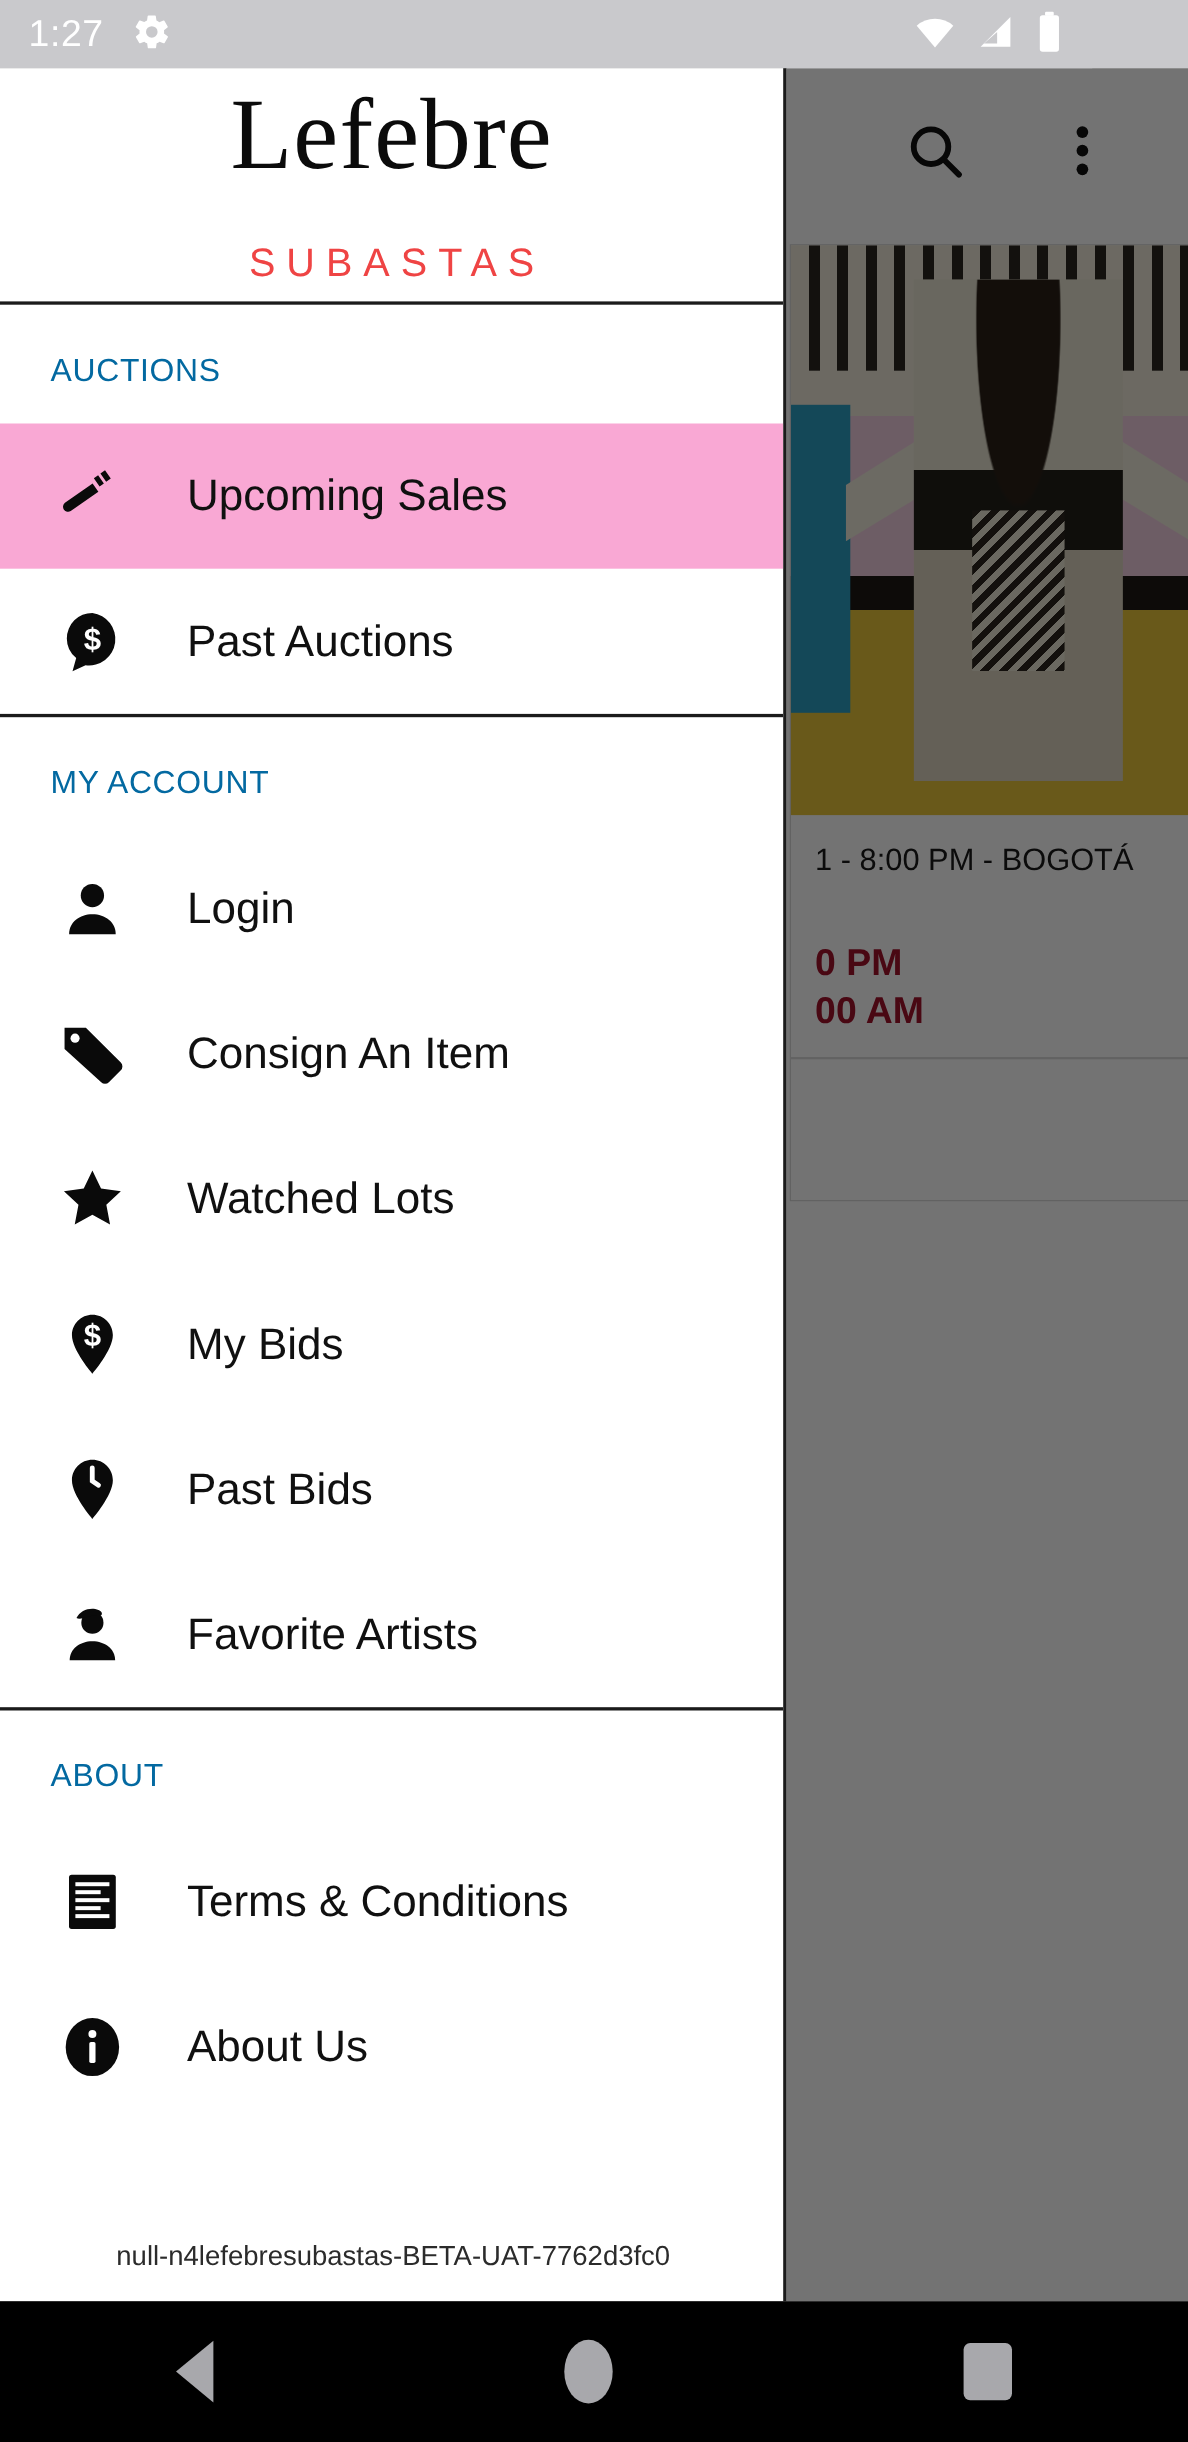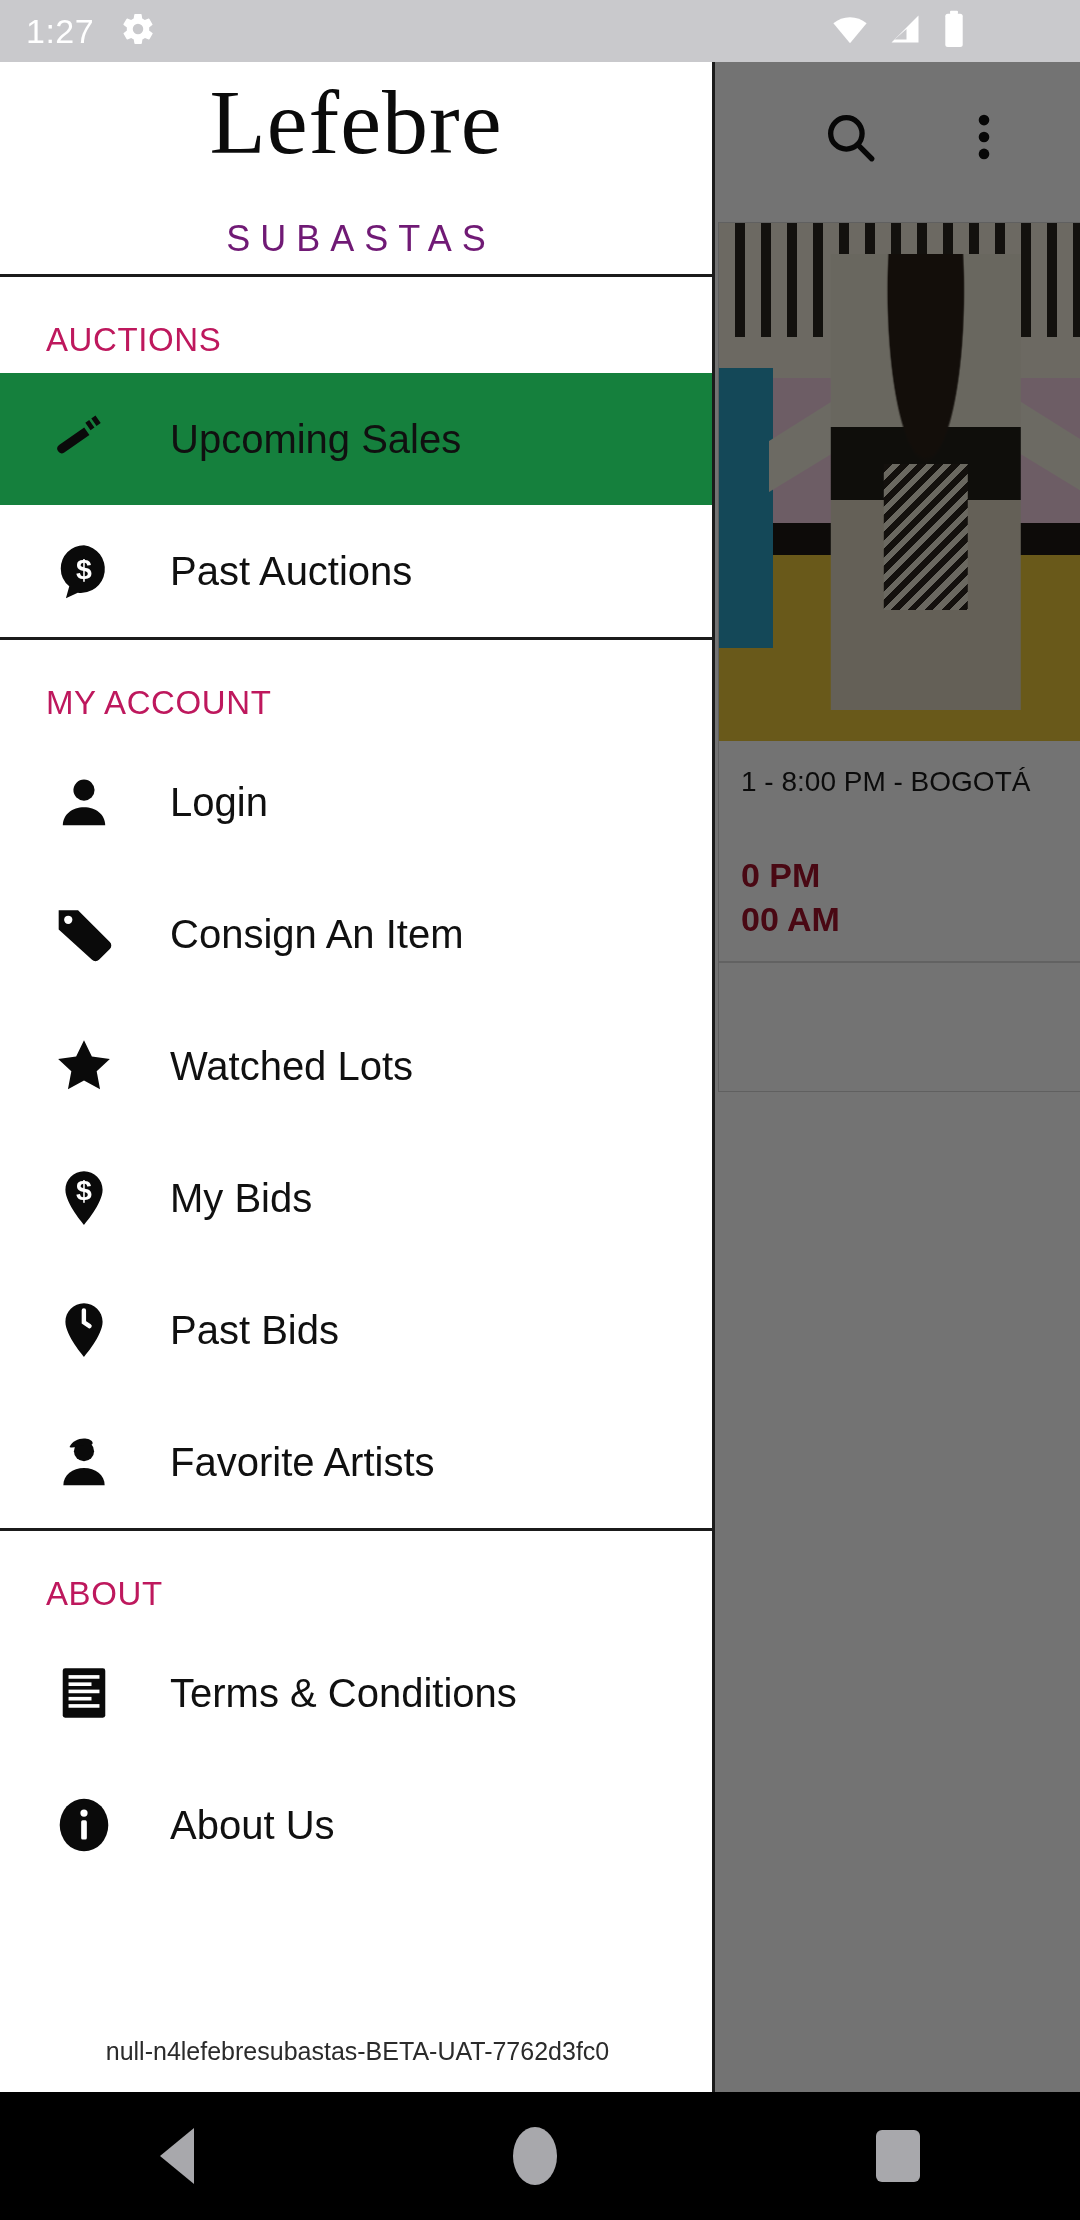--- a/index.html
+++ b/index.html
@@ -92,35 +92,35 @@
   }
   .drawer-header {
     height:215px; border-bottom:3px solid #1b1b1b;
     display:flex; flex-direction:column; align-items:center; justify-content:center;gap:38px;
   }
   .logo-word {
     font-family:"Liberation Serif", serif;
     font-size:92px; line-height:1; color:#0b0b0b; letter-spacing:1px;
   }
   .logo-sub {
-    font-size:36px; letter-spacing:10px; color:#701a75; margin-top:12px;
+    font-size:36px; letter-spacing:10px; color:#ef4444; margin-top:12px;
     padding-left:10px;
     text-align:right;
   }
 
   .section-title {
-    font-size:33px; color:#be185d; letter-spacing:0.6px;
-    padding:44px 0 0 46px; height:96px;
+    font-size:29px; color:#0369a1; letter-spacing:0.6px;
+    padding:44px 0 0 46px; height:108px;
   }
   .divider { height:3px; background:#1b1b1b; }
 
   .nav-item {
     display:flex; align-items:center; height:132px; padding-left:46px;
   }
-  .nav-item.active { background:#15803d; }
+  .nav-item.active { background:#f9a8d4; }
   .nav-icon {
     width:76px; min-width:76px; display:flex; align-items:center; justify-content:center;
   }
   .nav-label {
     font-size:40px; color:#101010; margin-left:48px; white-space:nowrap;
   }
 
   .build-id {
     position:absolute; left:0; bottom:26px; width:715px; text-align:center;
     font-size:25px; color:#2b2b2b;

